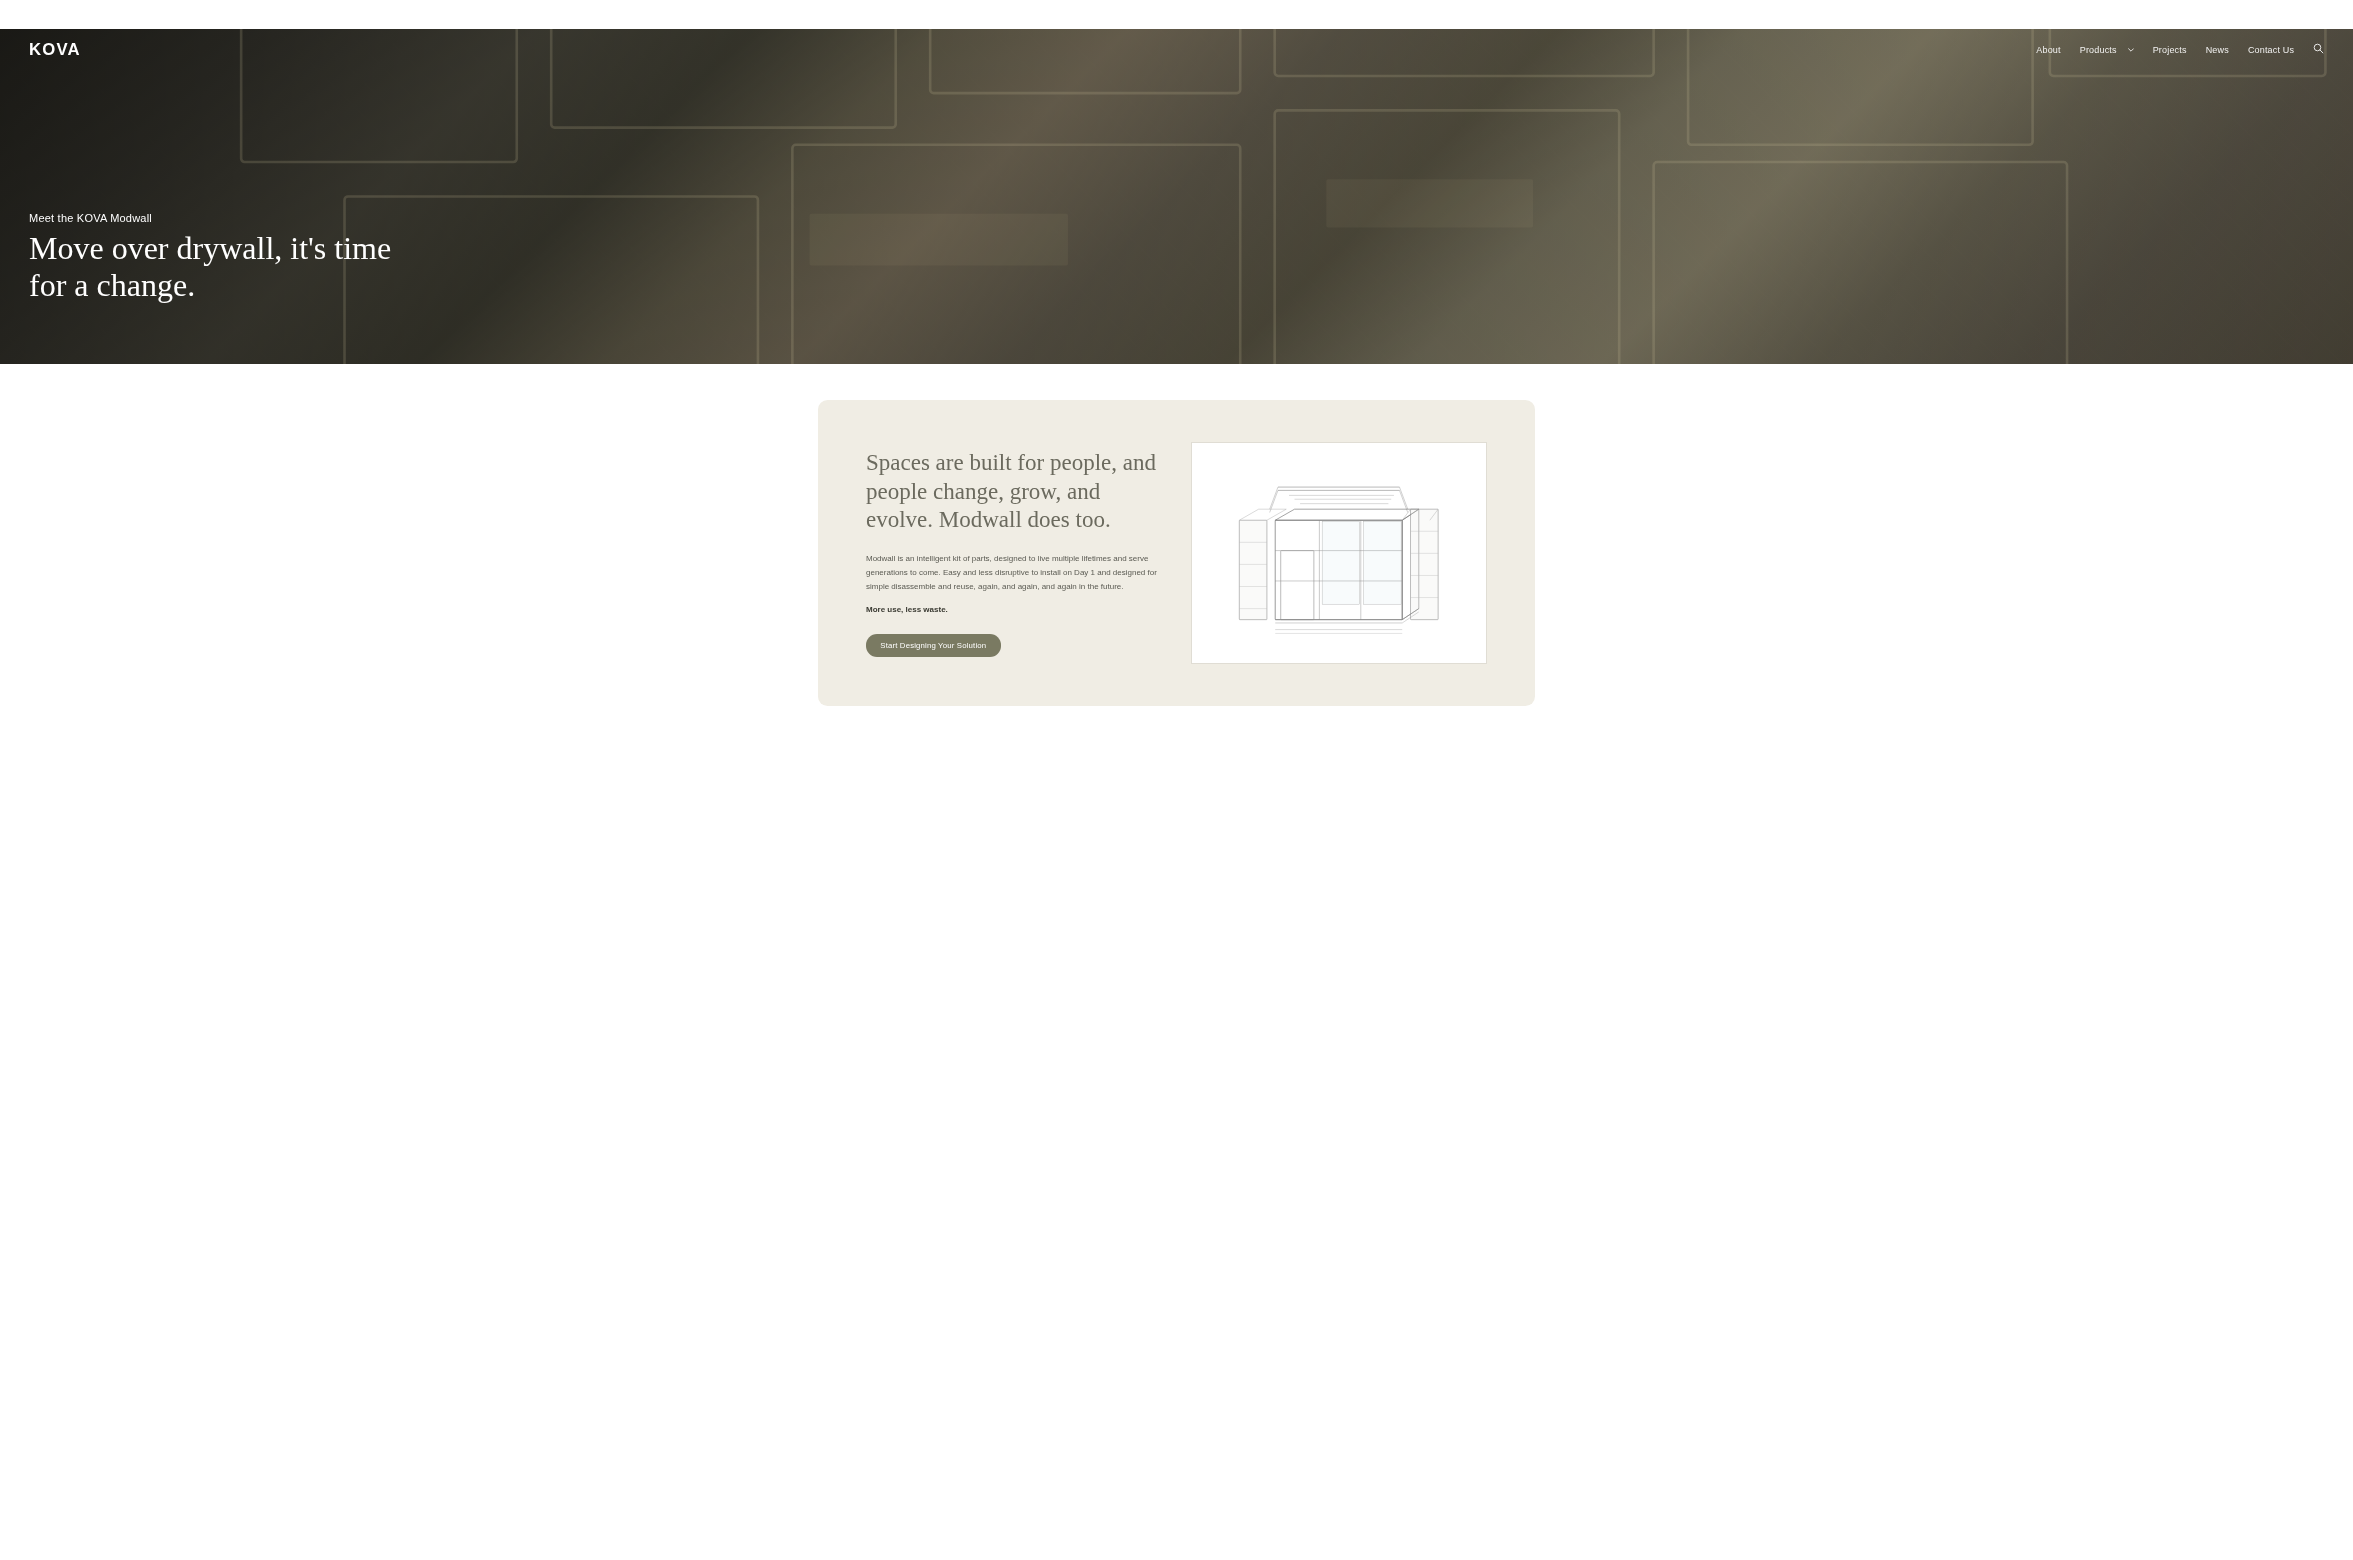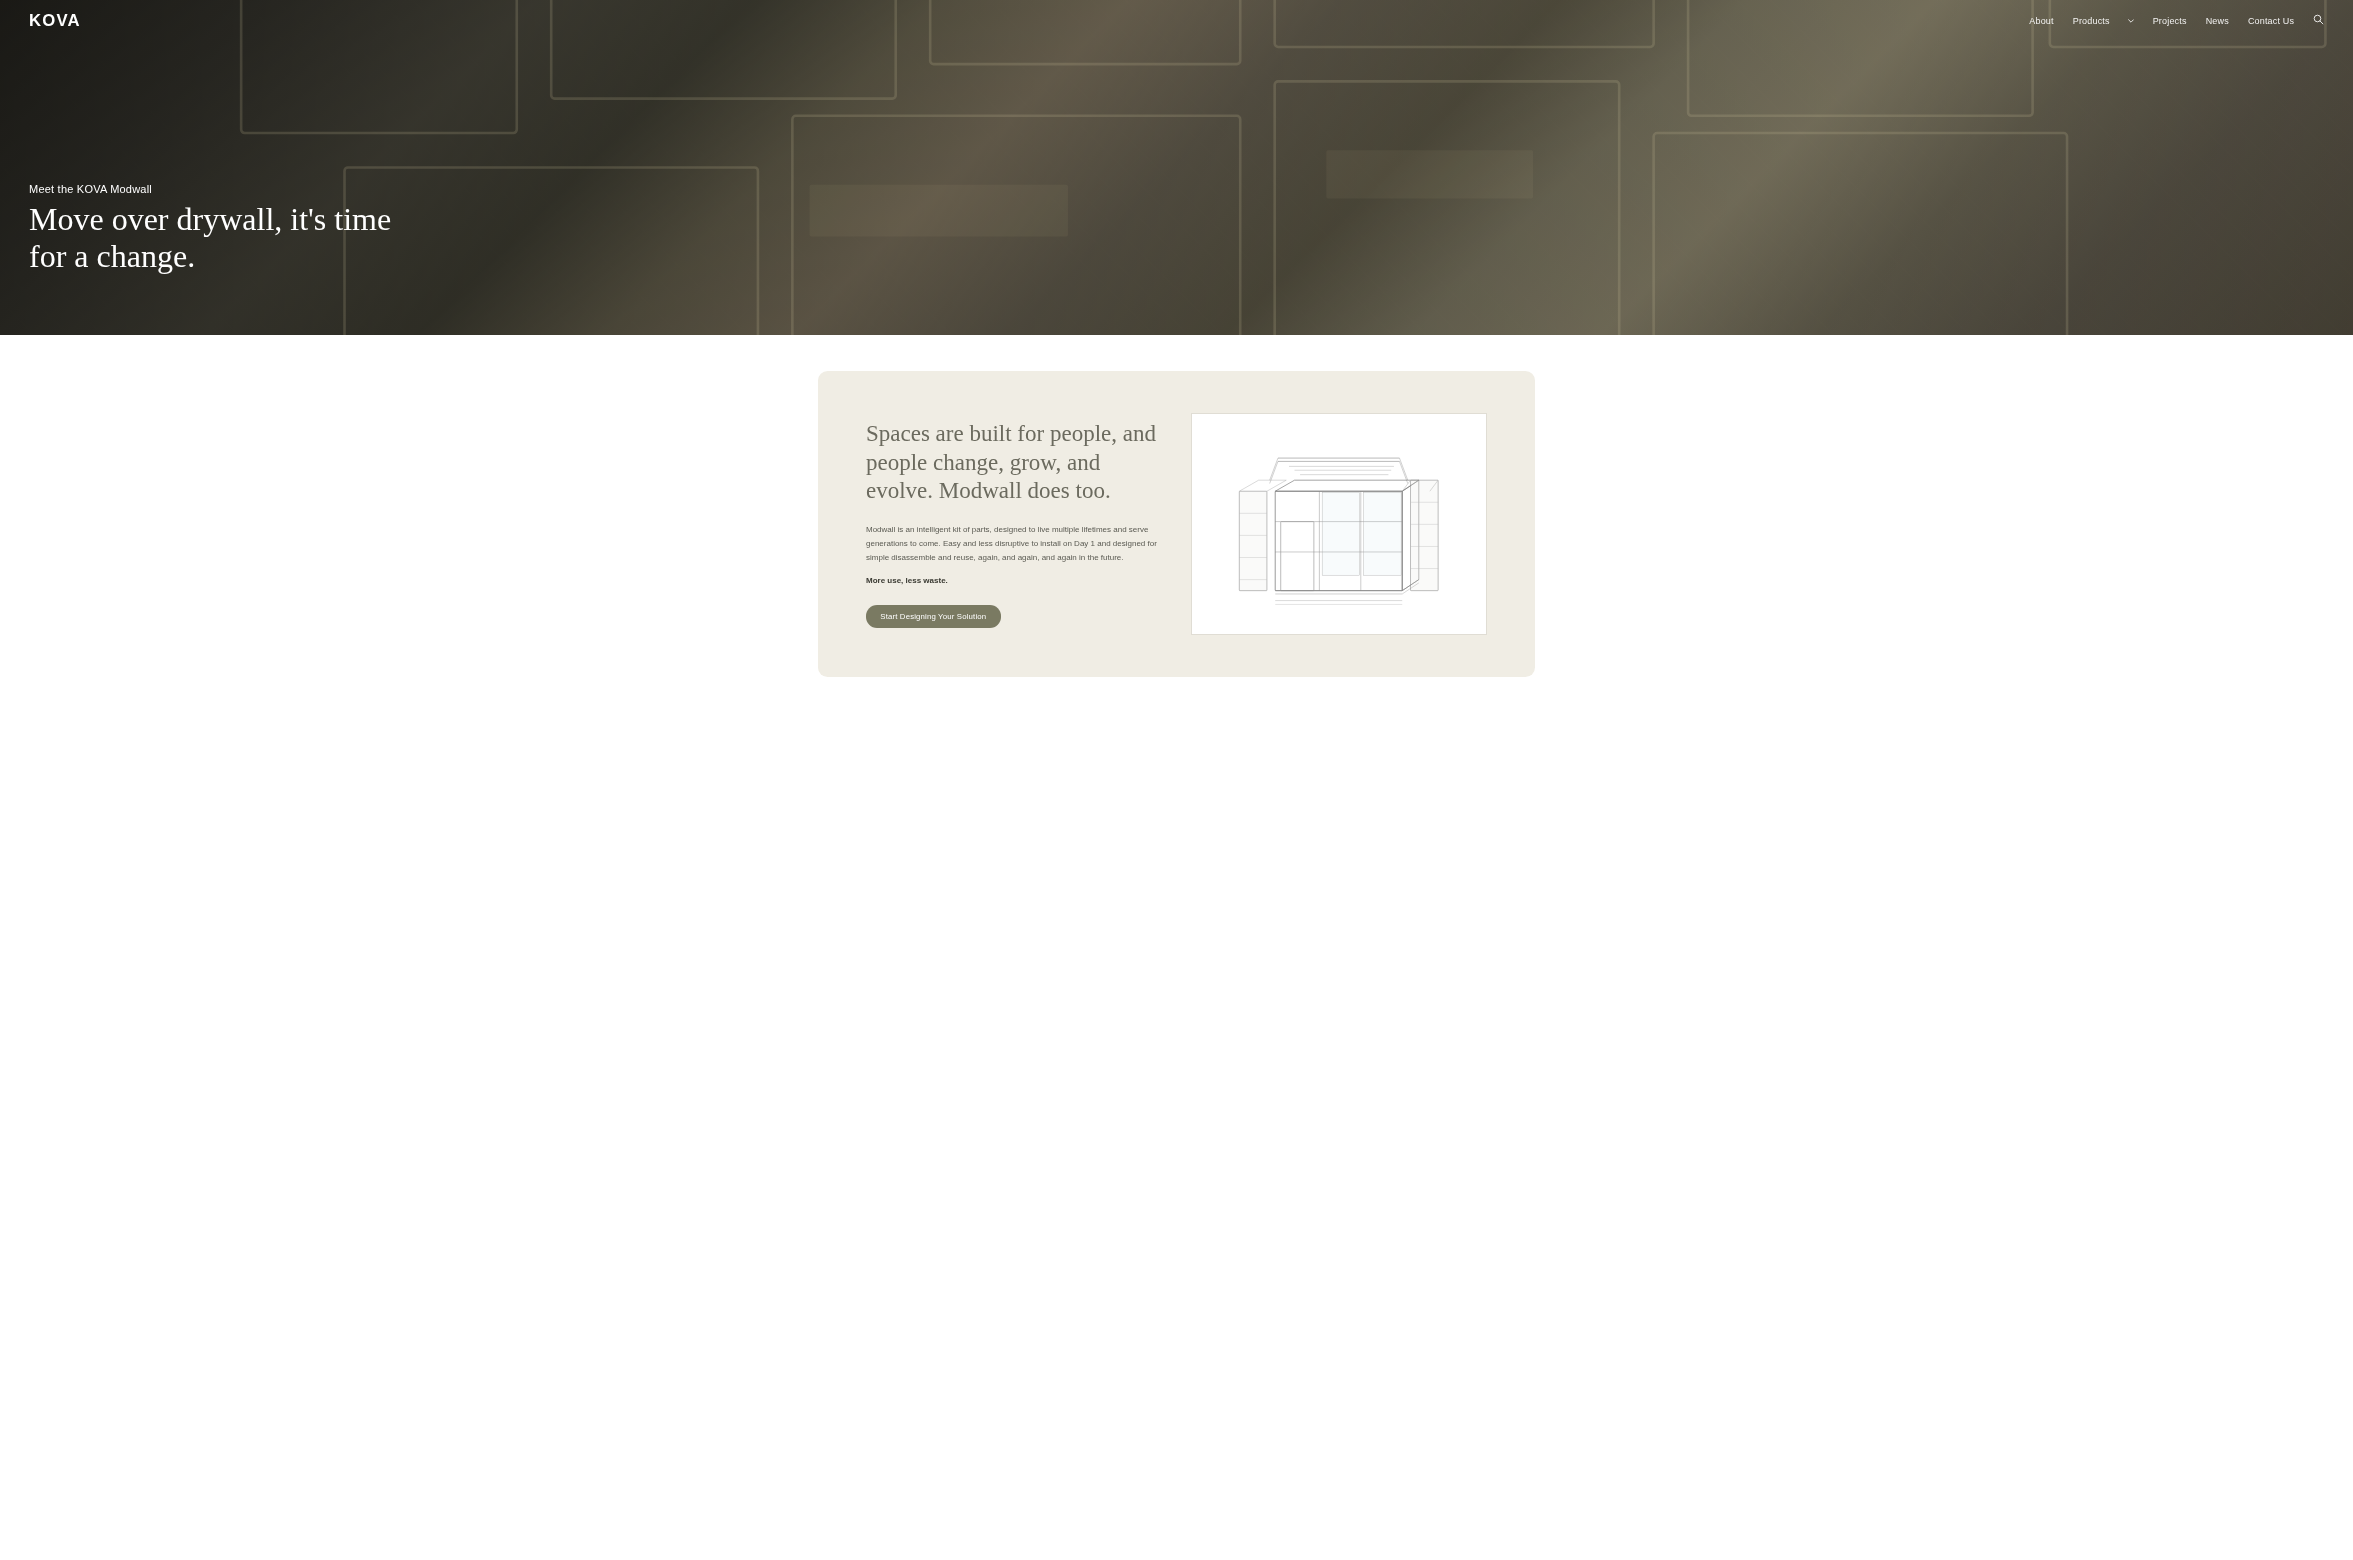--- a/index.html
+++ b/index.html
@@ -12,20 +12,21 @@
 
     
     .hero {
       position: relative;
       width: 100%;
       height: 52vw;
       max-height: 335px;
       min-height: 179px;
       overflow: hidden;
       background: #8b5cf6;
+      margin-top: 29px;
     }
 
     
     .hero-bg {
       position: absolute;
       inset: 0;
       background:
         linear-gradient(160deg, rgba(30,30,25,0.55) 0%, rgba(20,20,15,0.35) 60%, rgba(40,40,30,0.25) 100%),
         repeating-linear-gradient(
           45deg,
@@ -115,21 +116,21 @@
       font-family: Arial, Helvetica, sans-serif;
       font-size: 9px;
       font-weight: 400;
       letter-spacing: 0.02em;
       opacity: 0.92;
     }
 
     .nav-links .products-link {
       display: flex;
       align-items: center;
-      gap: 18px;
+      gap: 11px;
     }
 
     .nav-links .chevron-down {
       width: 6px;
       height: 6px;
       display: inline-block;
     }
 
     .nav-search {
       color: #fff;

